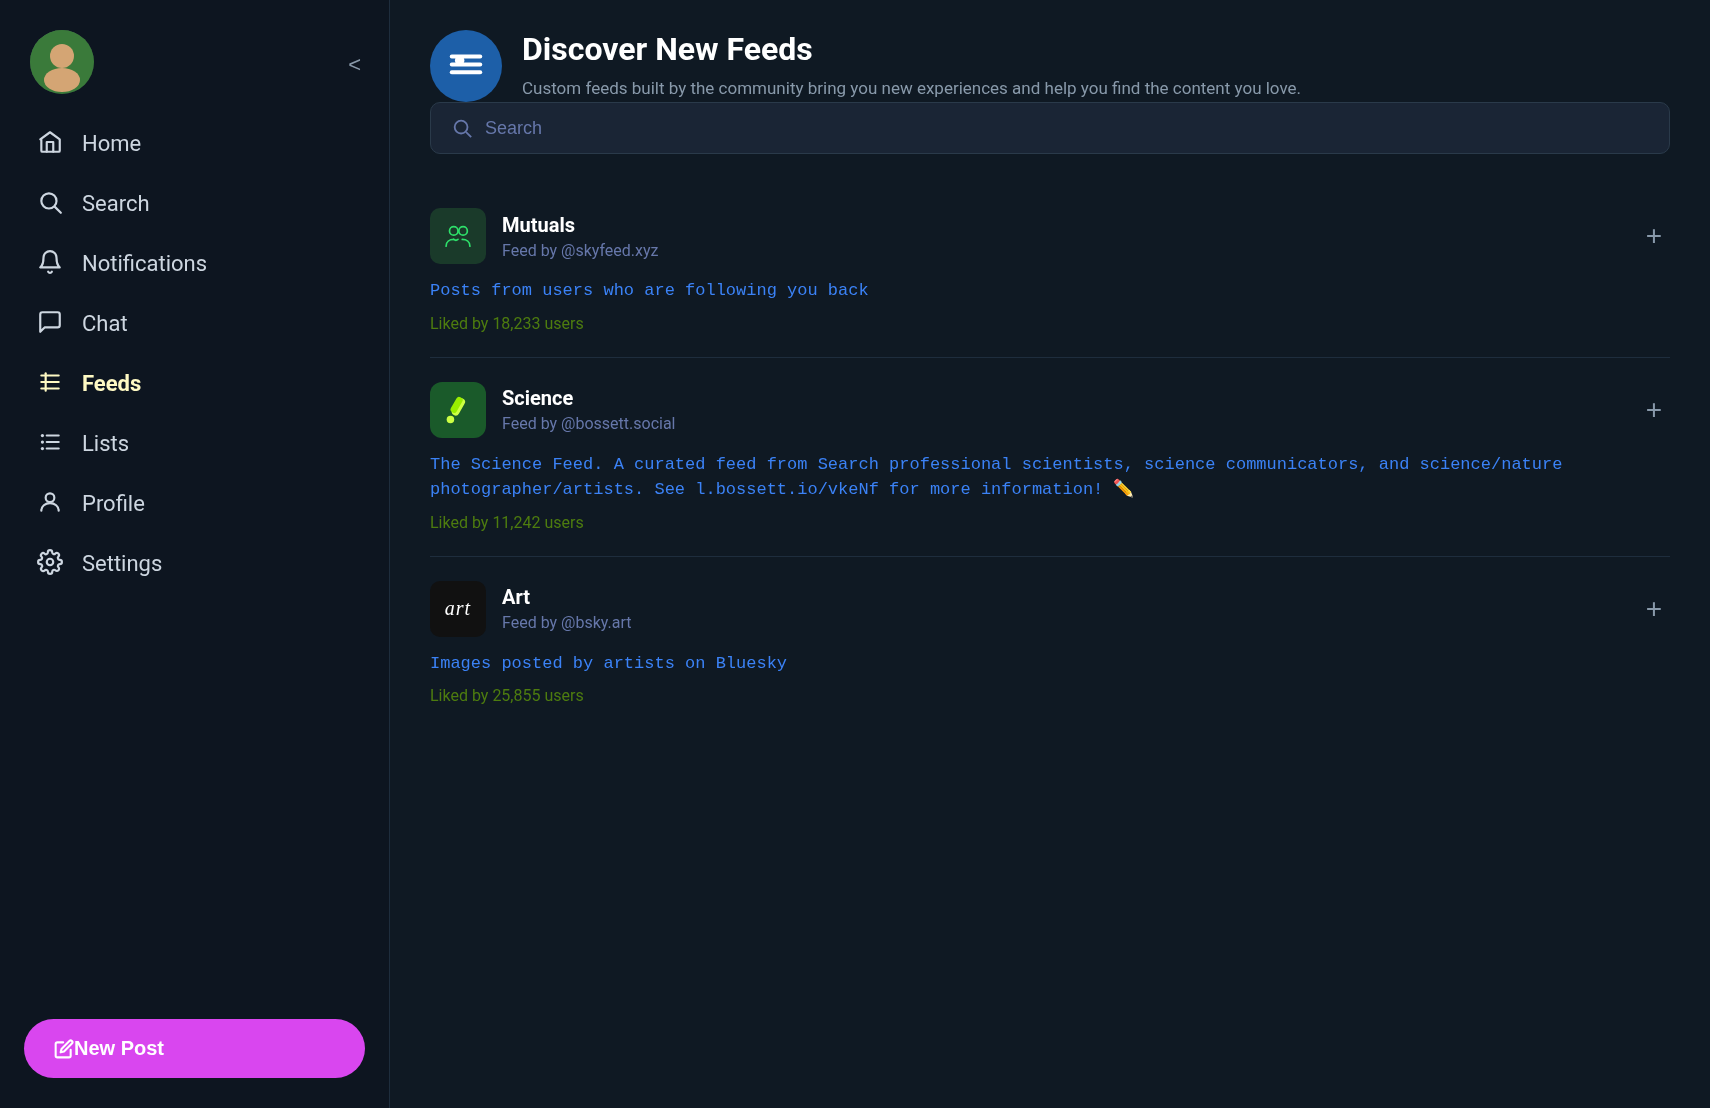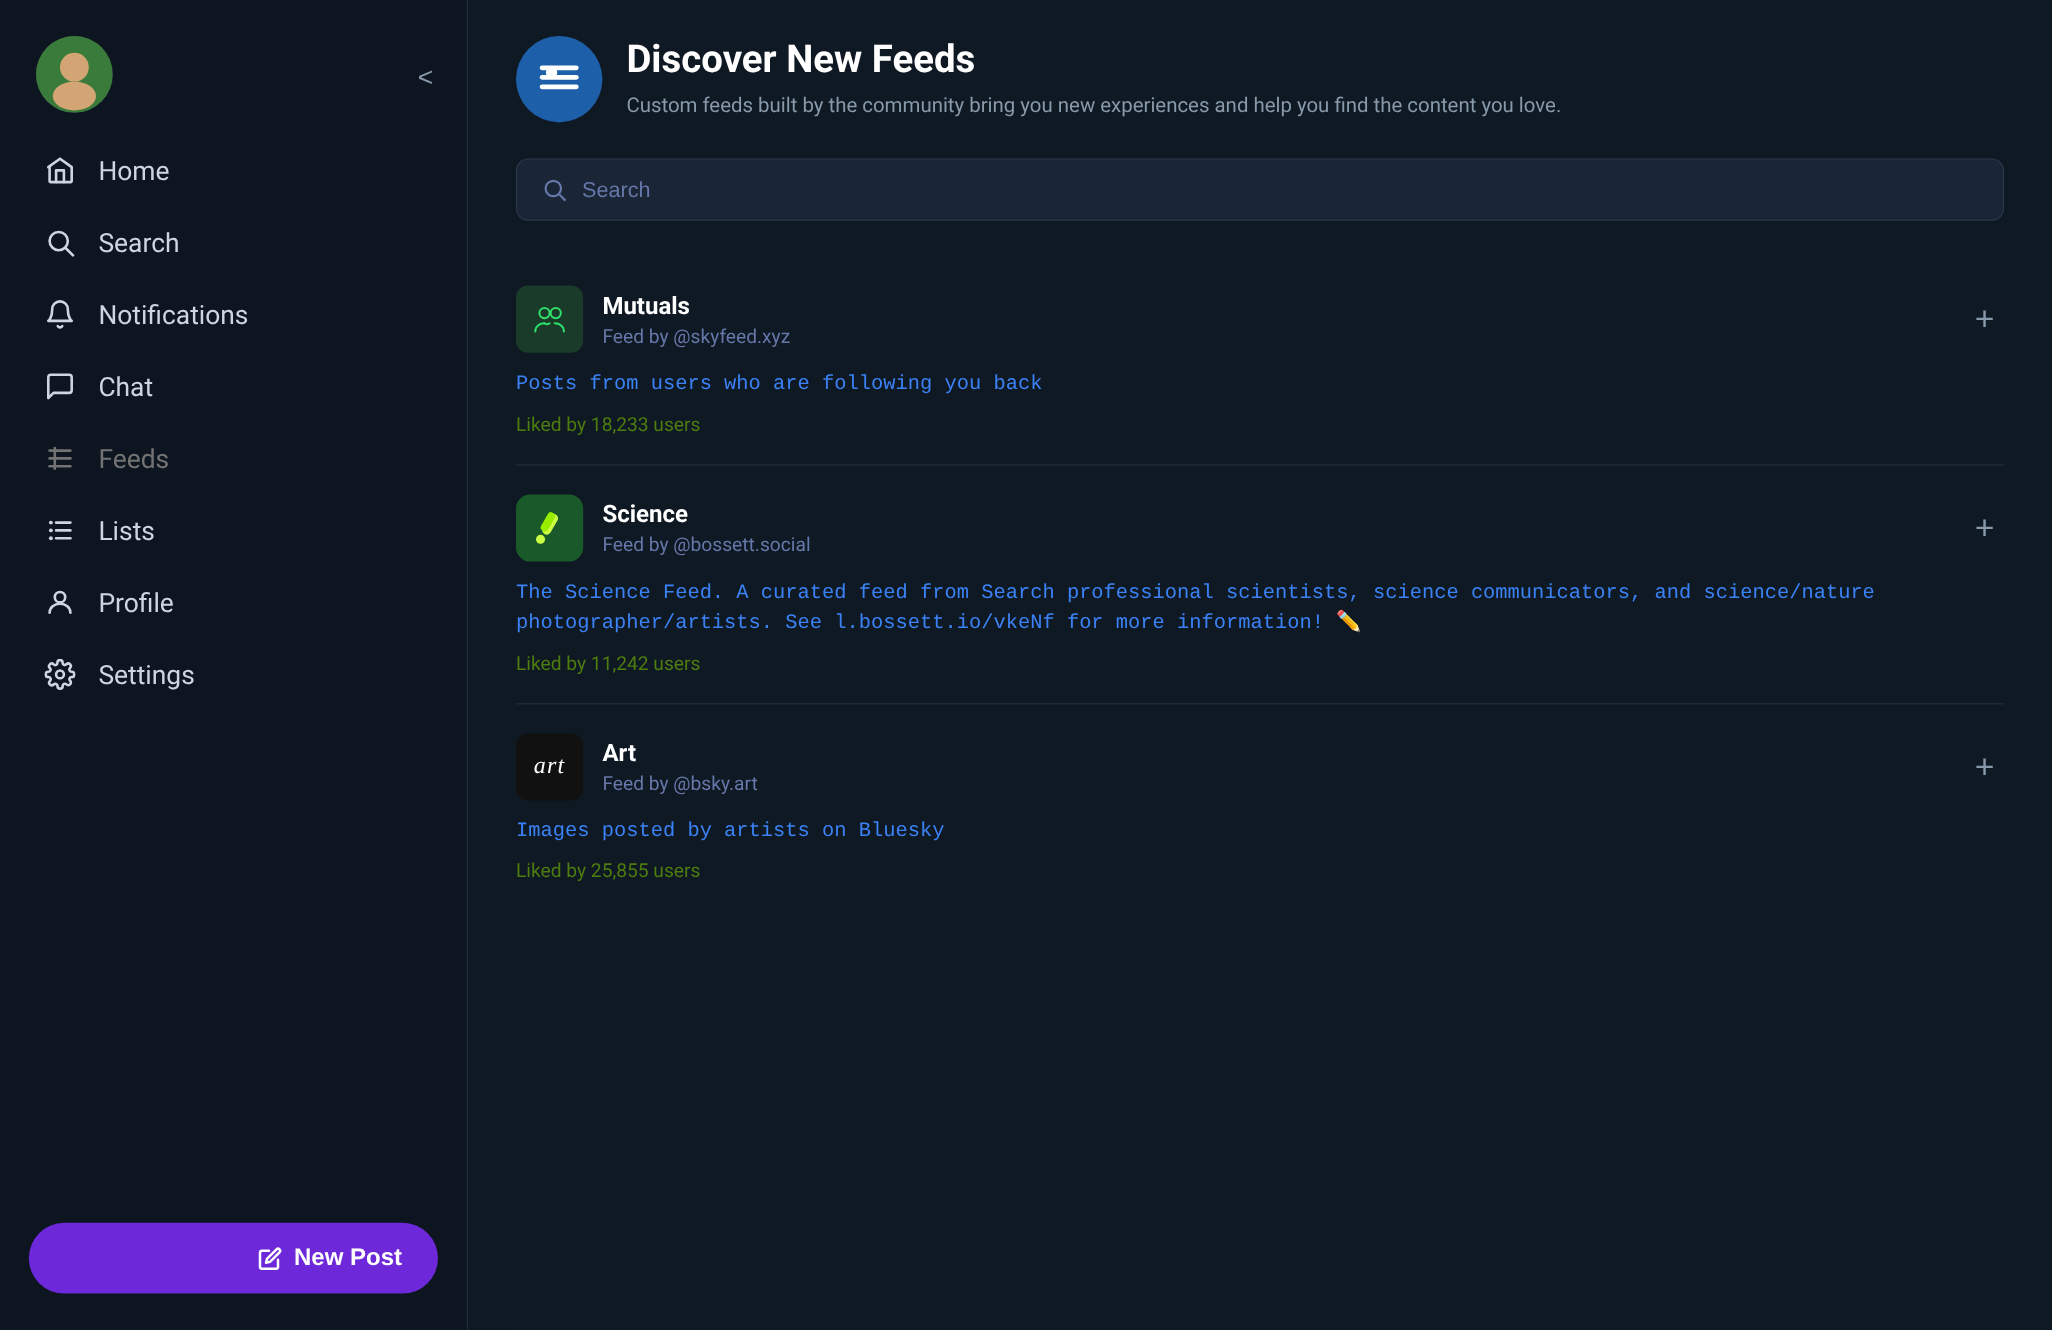--- a/index.html
+++ b/index.html
@@ -77,22 +77,22 @@
       padding: 14px 16px;
       border-radius: 50px;
       cursor: pointer;
       font-size: 22px;
       color: #cdd6e0;
       text-decoration: none;
       transition: background 0.15s;
     }
 
     .nav-item.active {
-      font-weight: 400;
-      color: #737373;
+      font-weight: 700;
+      color: #fef9c3;
     }
 
     .nav-icon {
       width: 28px;
       height: 28px;
       display: flex;
       align-items: center;
       justify-content: center;
       flex-shrink: 0;
     }
@@ -106,48 +106,47 @@
       stroke-linecap: round;
       stroke-linejoin: round;
     }
 
     .nav-label {
       font-size: 22px;
     }
 
     .new-post-btn {
       margin: 20px 24px 10px 24px;
-      background: #6d28d9;
+      background: #d946ef;
       color: white;
       border: none;
       border-radius: 50px;
       padding: 18px 30px;
       font-size: 20px;
       font-weight: 600;
       cursor: pointer;
       display: flex;
       align-items: center;
-      gap: 10px;
-      justify-content: flex-end;
+      gap: 0;
+      justify-content: flex-start;
     }
 
     
     .main-content {
       flex: 1;
       background: #0f1923;
       overflow-y: auto;
       padding: 30px 40px;
     }
 
     
     .page-header {
       display: flex;
       align-items: flex-start;
       gap: 20px;
-      margin-bottom: 30px;
     }
 
     .header-icon-circle {
       width: 72px;
       height: 72px;
       border-radius: 50%;
       background: #1d5fa8;
       display: flex;
       align-items: center;
       justify-content: center;

